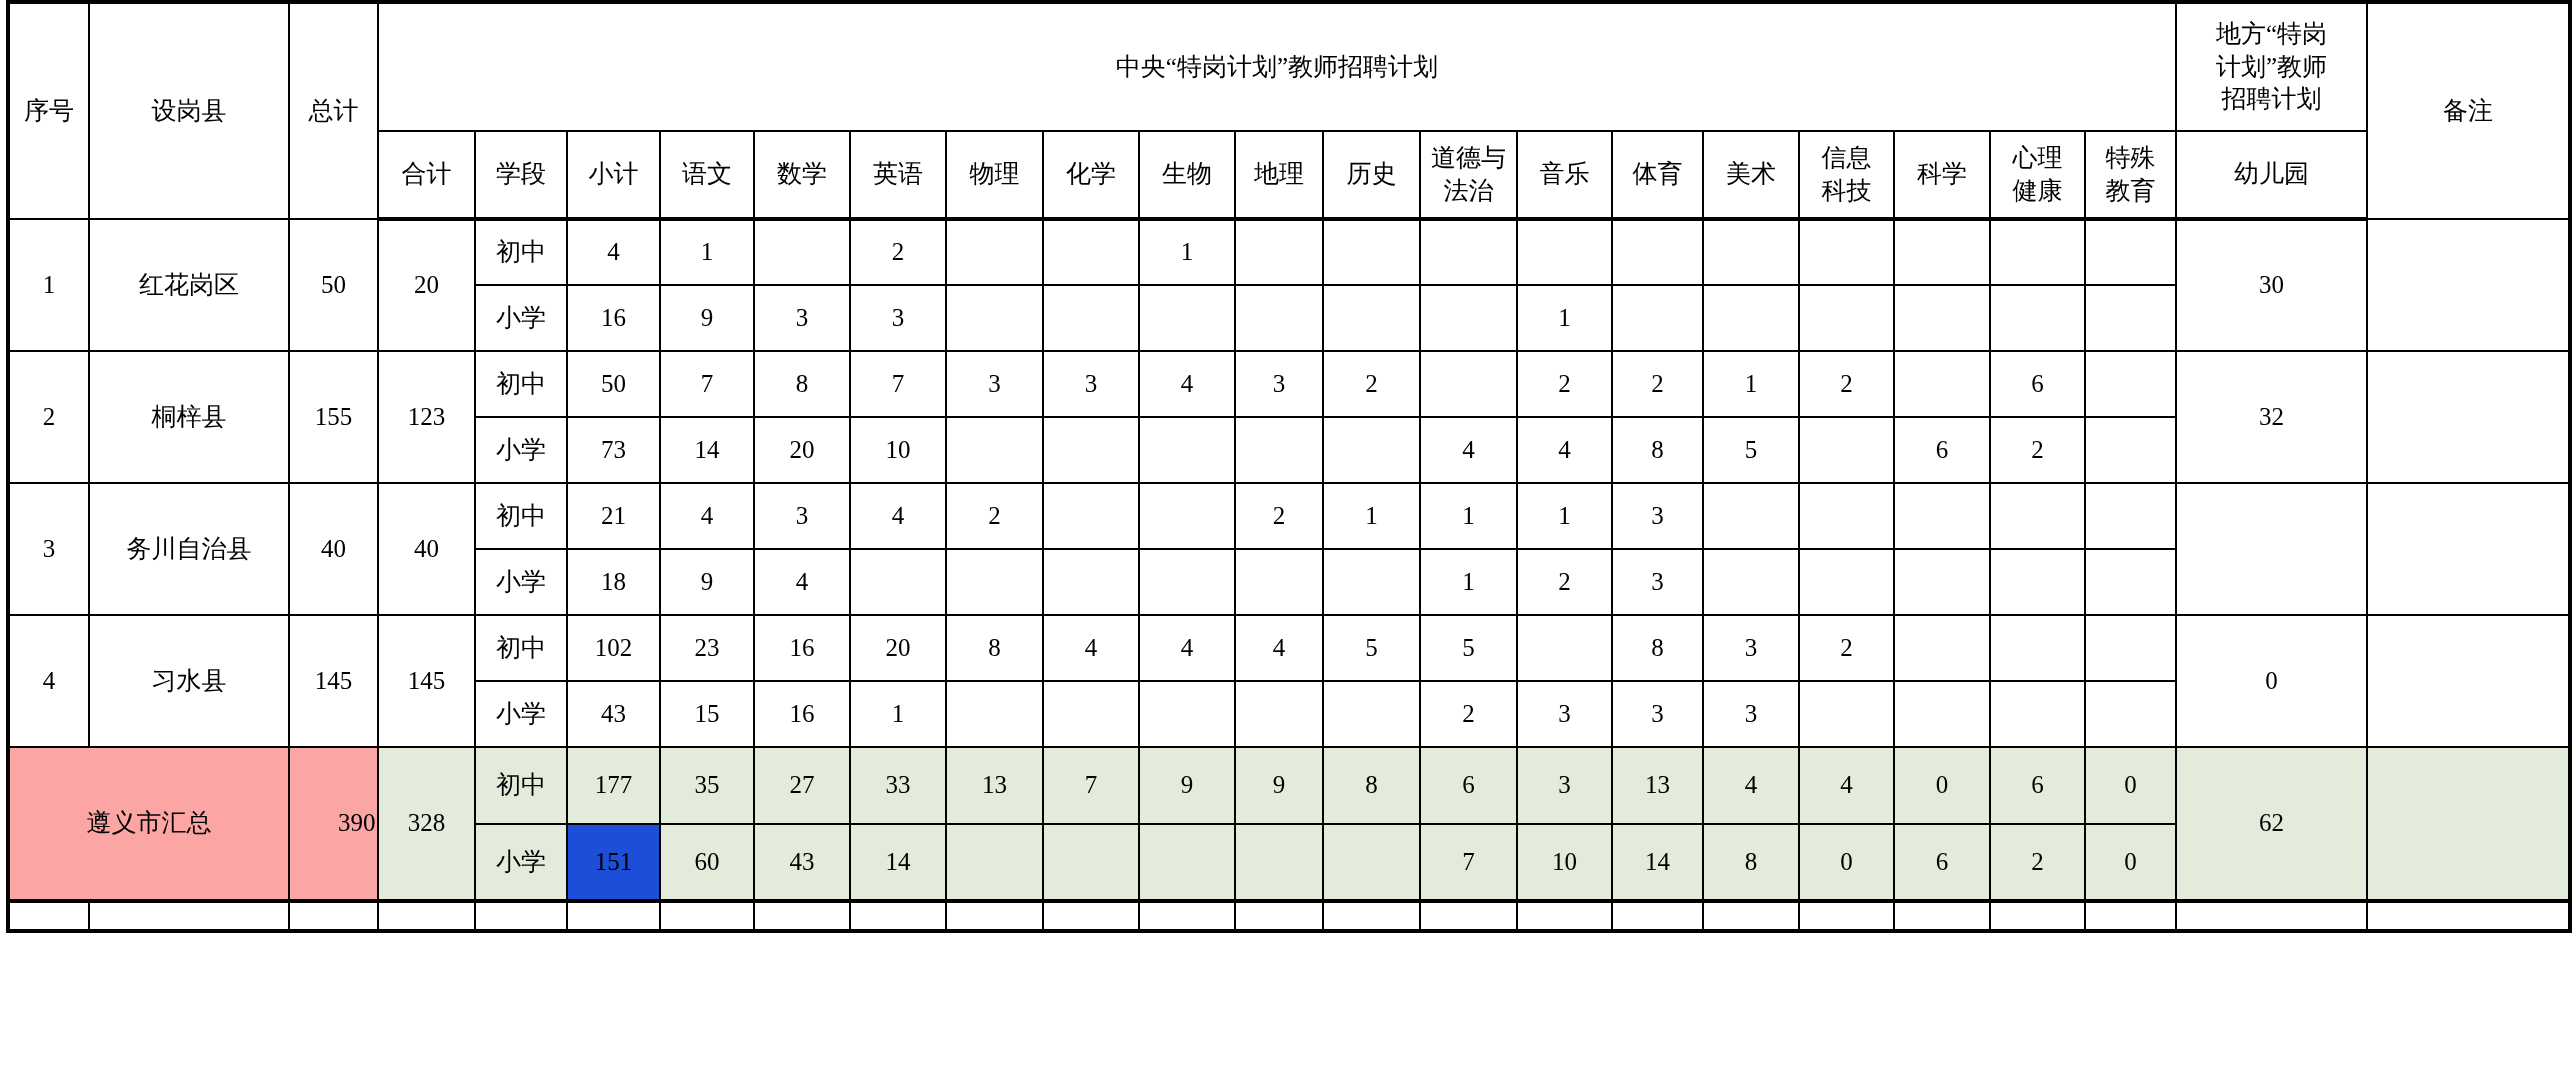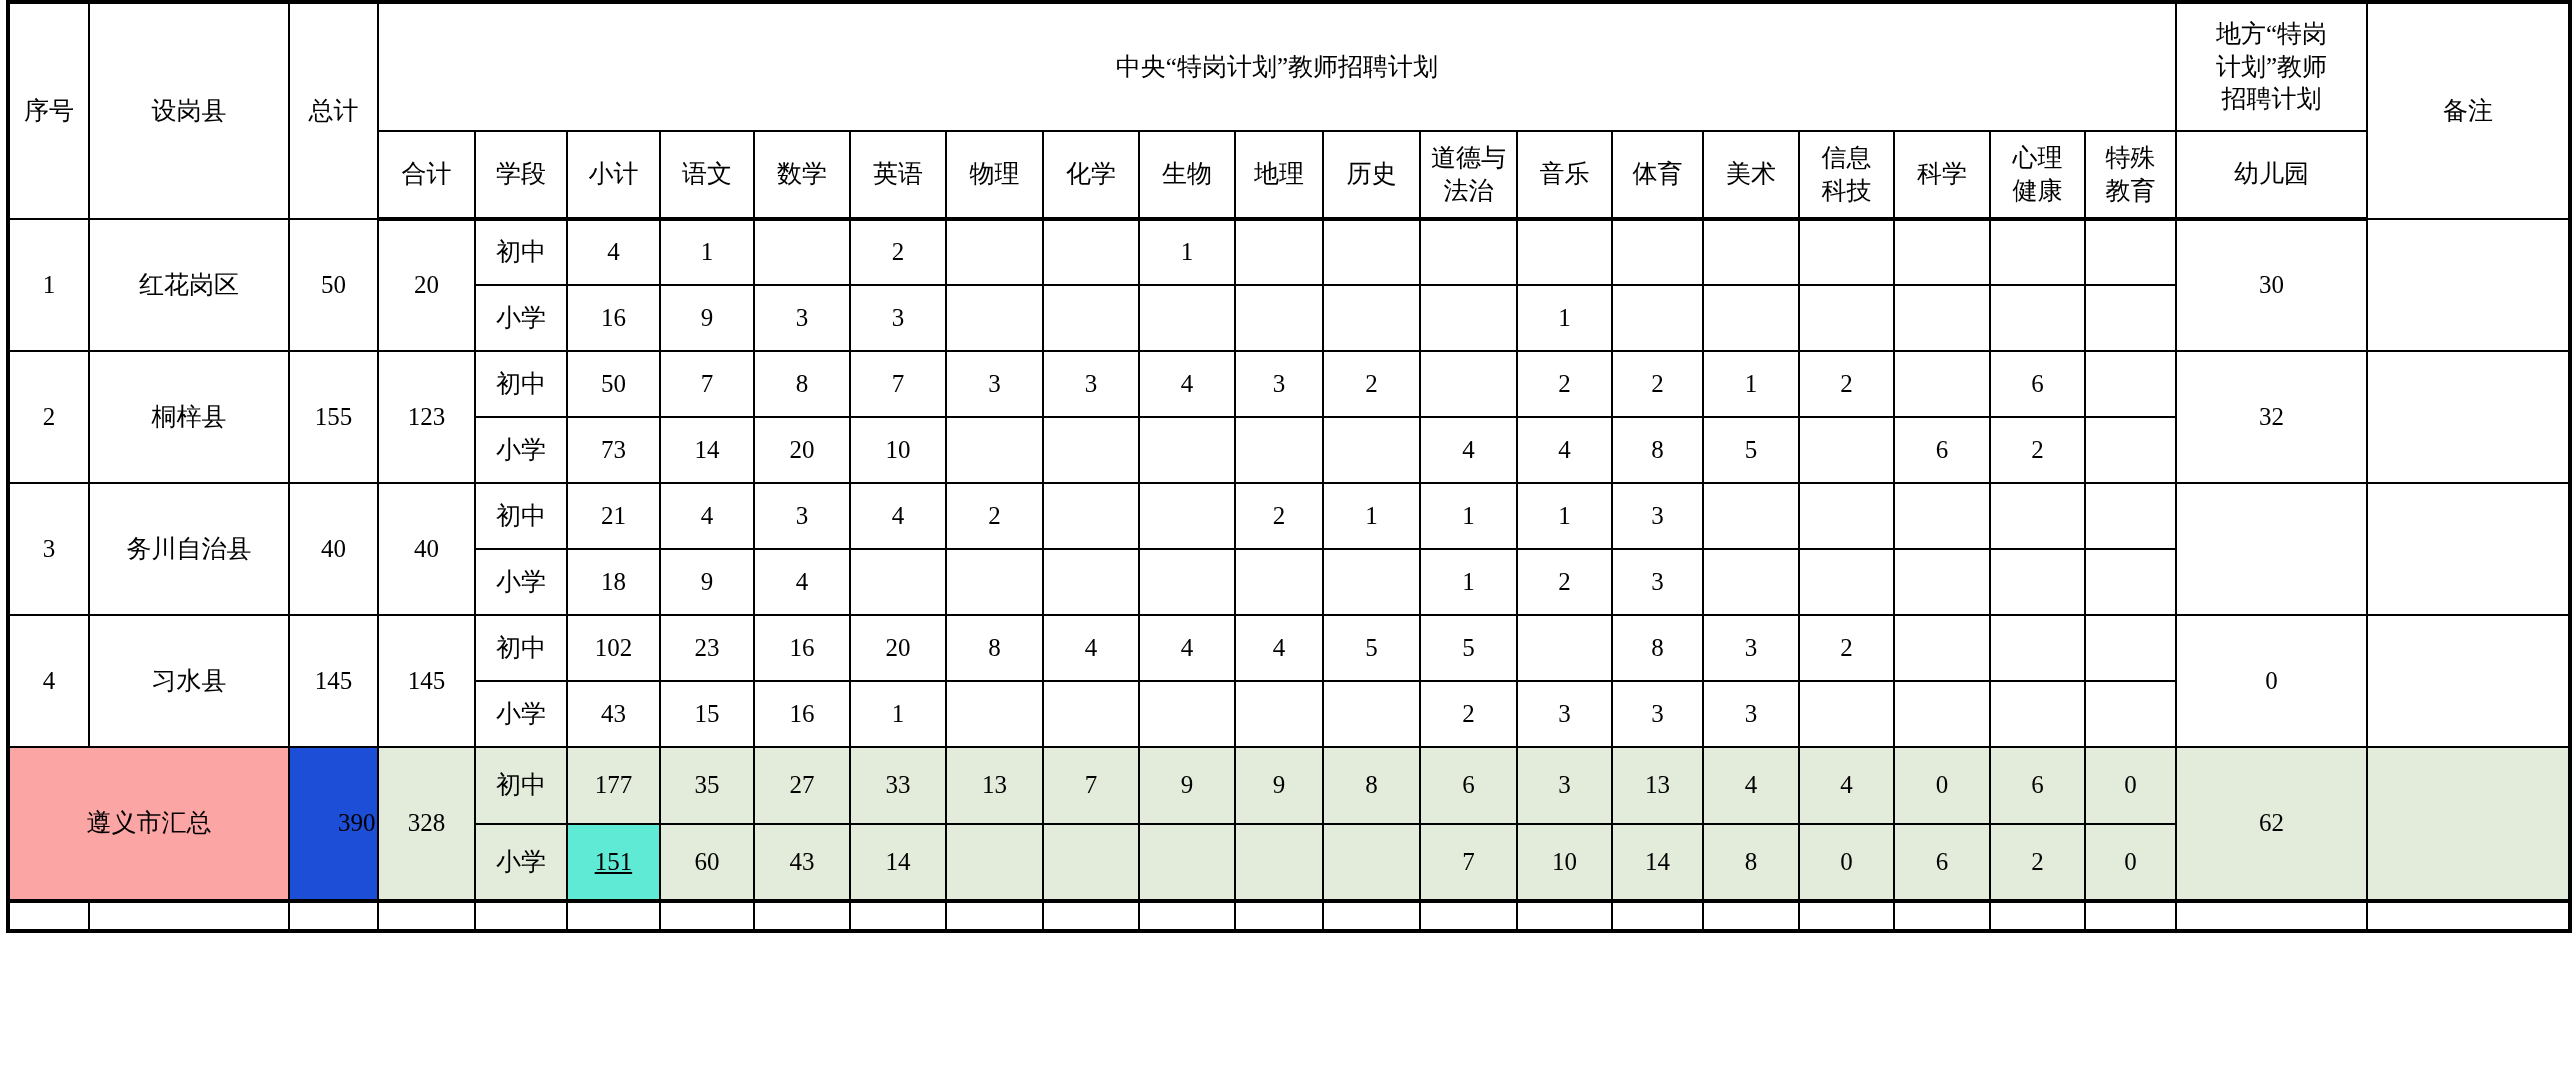--- a/index.html
+++ b/index.html
@@ -284,21 +284,21 @@
           <td>3</td>
           <td>3</td>
           <td>3</td>
           <td></td>
           <td></td>
           <td></td>
           <td></td>
         </tr>
         <tr class="r-sum">
           <td rowspan="2" colspan="2" style="background: #fca5a5;">遵义市汇总</td>
-          <td rowspan="2" style="background: #1d4ed8; padding-left: 48px;">390</td>
+          <td rowspan="2" style="background: #fca5a5; padding-left: 48px;">390</td>
           <td rowspan="2" style="background: rgb(227, 236, 219);">328</td>
           <td style="background: rgb(227, 236, 219);">初中</td>
           <td style="background: rgb(227, 236, 219);">177</td>
           <td style="background: rgb(227, 236, 219);">35</td>
           <td style="background: rgb(227, 236, 219); font-family: Liberation Serif, serif;">27</td>
           <td style="background: rgb(227, 236, 219);">33</td>
           <td style="background: rgb(227, 236, 219);">13</td>
           <td style="background: rgb(227, 236, 219);">7</td>
           <td style="background: rgb(227, 236, 219);">9</td>
           <td style="background: rgb(227, 236, 219);">9</td>
@@ -309,21 +309,21 @@
           <td style="background: rgb(227, 236, 219);">4</td>
           <td style="background: rgb(227, 236, 219);">4</td>
           <td style="background: rgb(227, 236, 219);">0</td>
           <td style="background: rgb(227, 236, 219);">6</td>
           <td style="background: rgb(227, 236, 219);">0</td>
           <td rowspan="2" style="background: rgb(227, 236, 219); margin-top: 21px;">62</td>
           <td rowspan="2" style="background: rgb(227, 236, 219);"></td>
         </tr>
         <tr class="r-sum">
           <td style="background: rgb(227, 236, 219);">小学</td>
-          <td style="background: #5eead4; text-decoration: underline;">151</td>
+          <td style="background: #1d4ed8;">151</td>
           <td style="background: rgb(227, 236, 219);">60</td>
           <td style="background: rgb(227, 236, 219);">43</td>
           <td style="background: rgb(227, 236, 219);">14</td>
           <td style="background: rgb(227, 236, 219);"></td>
           <td style="background: rgb(227, 236, 219);"></td>
           <td style="background: rgb(227, 236, 219);"></td>
           <td style="background: rgb(227, 236, 219);"></td>
           <td style="background: rgb(227, 236, 219);"></td>
           <td style="background: rgb(227, 236, 219);">7</td>
           <td style="background: rgb(227, 236, 219);">10</td>

